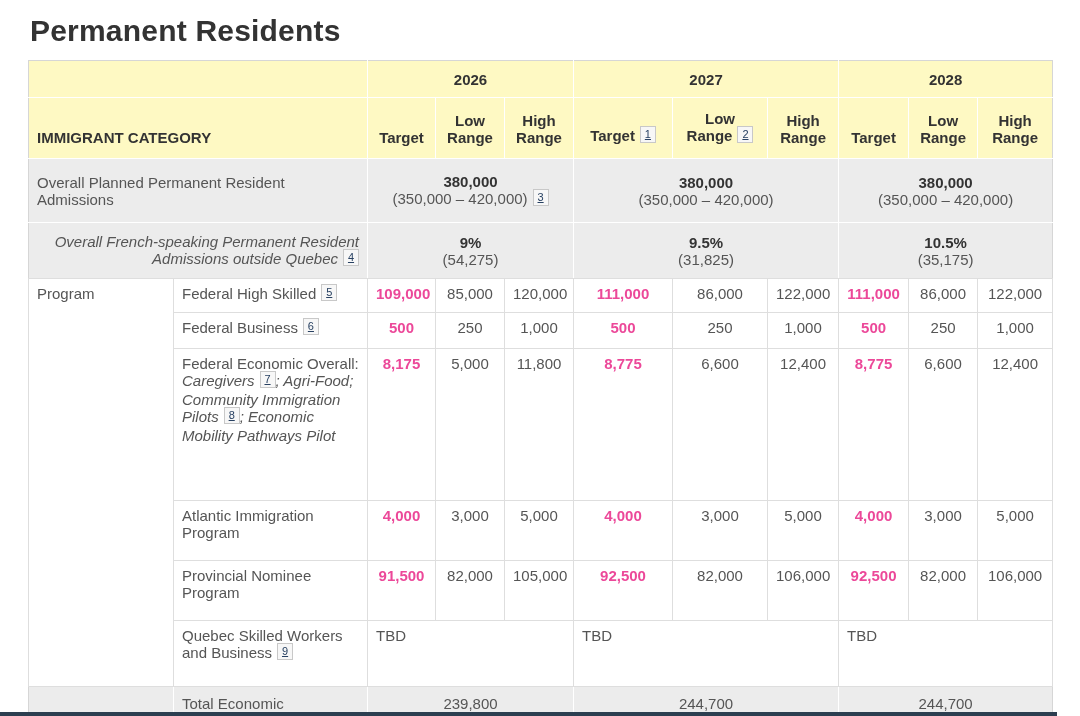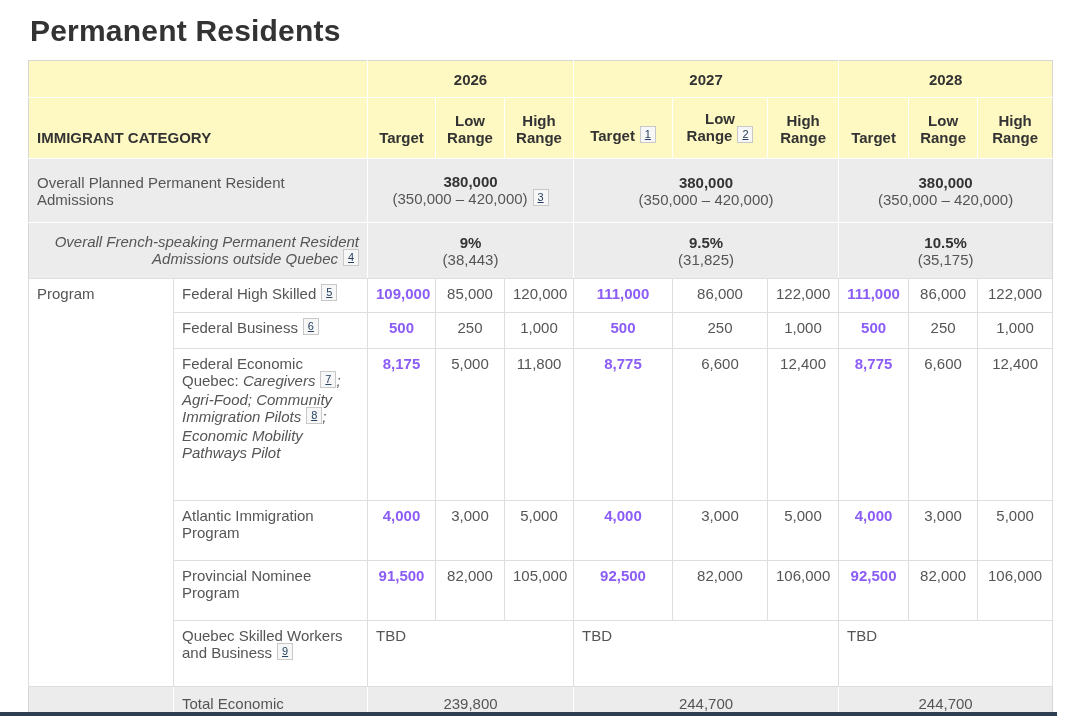--- a/index.html
+++ b/index.html
@@ -61,21 +61,21 @@
   tr.row-overall td { height:64px; }
   tr.row-french td  { height:56px; border-bottom-color:#dedede; }
   td.overall-label { font-weight:700; color:#333; padding-left:10px;margin-left:36px; }
   td.french-label { font-style:italic; text-align:right !important; padding-right:12px; color:#444; }
   .val-main { font-weight:700; color:#333; }
   .val-sub  { color:#555; }
   
   td.group-cell { font-weight:700; color:#333; padding-left:10px; padding-top:9px; }
   td.sub-label  { padding-left:10px; padding-top:9px; color:#444; }
   td.val { text-align:center; padding-top:9px; }
-  td.val.bold { font-weight:700; color:#8b5cf6; }
+  td.val.bold { font-weight:700; color:#ec4899; }
   tr.row-fhs td { height:34px; }
   tr.row-fb  td { height:36px; }
   tr.row-fep td { height:152px; }
   tr.row-aip td { height:60px; }
   tr.row-pnp td { height:60px; }
   tr.row-qc  td { height:66px; }
   td.tbd { text-align:left; font-weight:700; color:#333; padding-top:9px; }
   
   tr.row-total td {
     background:#ececec;
@@ -173,21 +173,21 @@
       <td colspan="3">
         <div class="val-main">380,000</div>
         <div class="val-sub">(350,000 – 420,000)</div>
       </td>
     </tr>
 
     <tr class="band row-french">
       <td colspan="2" class="french-label"><span>Overall French-speaking Permanent Resident Admissions outside Quebec</span><a class="fn">4</a></td>
       <td colspan="3">
         <div class="val-main">9%</div>
-        <div class="val-sub">(38,443)</div>
+        <div class="val-sub">(54,275)</div>
       </td>
       <td colspan="3">
         <div class="val-main">9.5%</div>
         <div class="val-sub">(31,825)</div>
       </td>
       <td colspan="3">
         <div class="val-main">10.5%</div>
         <div class="val-sub">(35,175)</div>
       </td>
     </tr>
@@ -214,21 +214,21 @@
       <td class="val bold">500</td>
       <td class="val">250</td>
       <td class="val">1,000</td>
       <td class="val bold">500</td>
       <td class="val">250</td>
       <td class="val">1,000</td>
     </tr>
 
     <tr class="row-fep">
       <td class="sub-label">
-        <span>Federal Economic Quebec:</span>
+        <span>Federal Economic Overall:</span>
         <span class="italic">Caregivers</span><a class="fn">7</a><span class="italic">; Agri-Food; Community Immigration Pilots</span><a class="fn">8</a><span class="italic">; Economic Mobility Pathways Pilot</span>
       </td>
       <td class="val bold">8,175</td>
       <td class="val">5,000</td>
       <td class="val">11,800</td>
       <td class="val bold">8,775</td>
       <td class="val">6,600</td>
       <td class="val">12,400</td>
       <td class="val bold">8,775</td>
       <td class="val">6,600</td>

